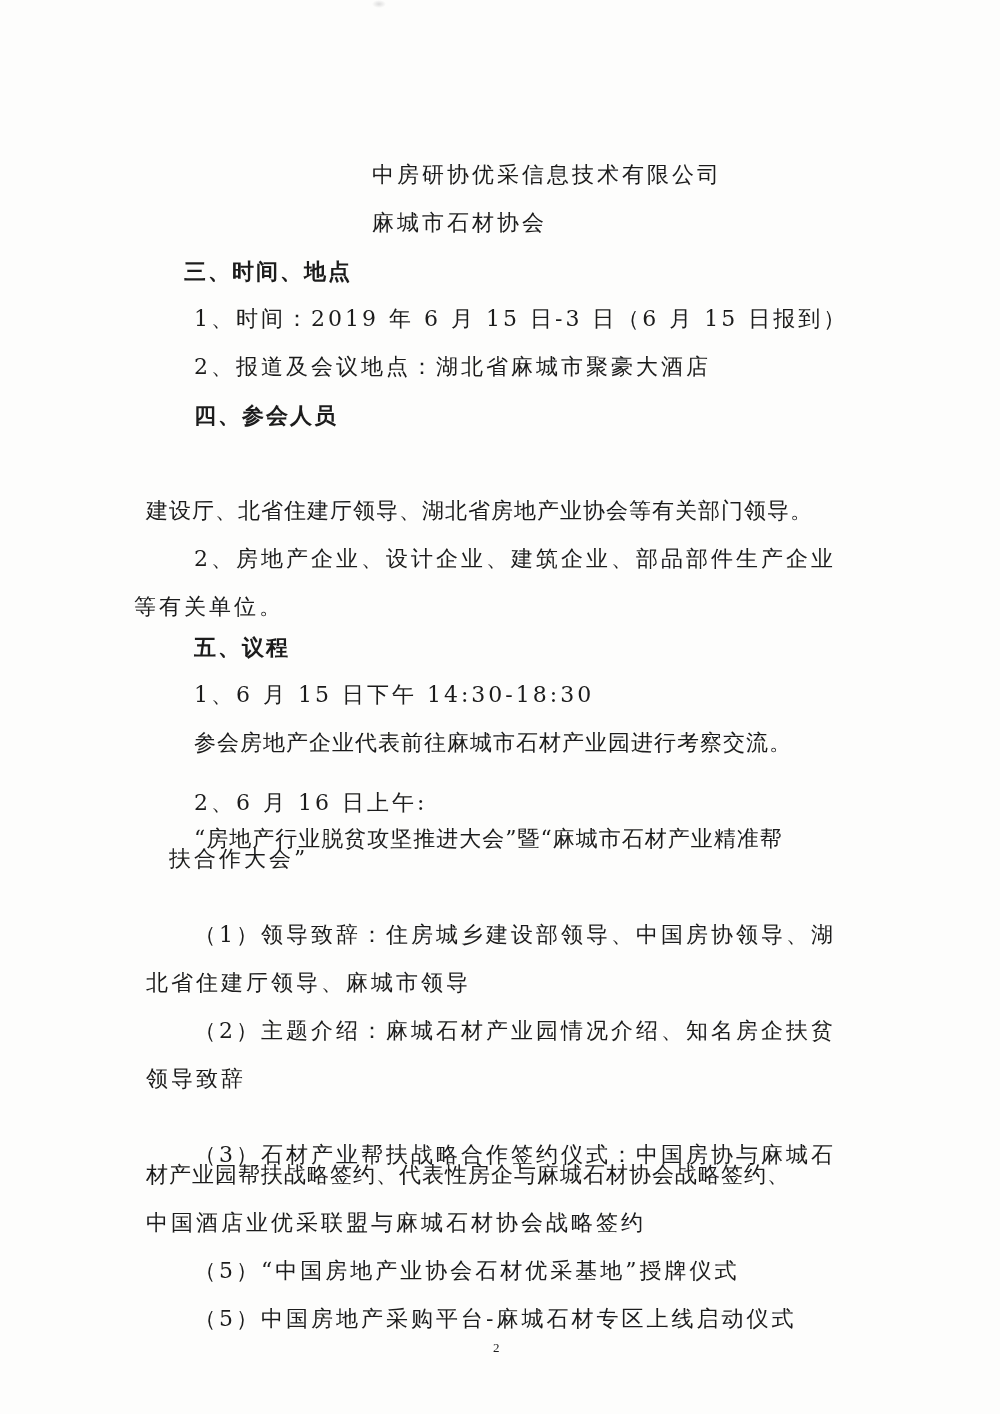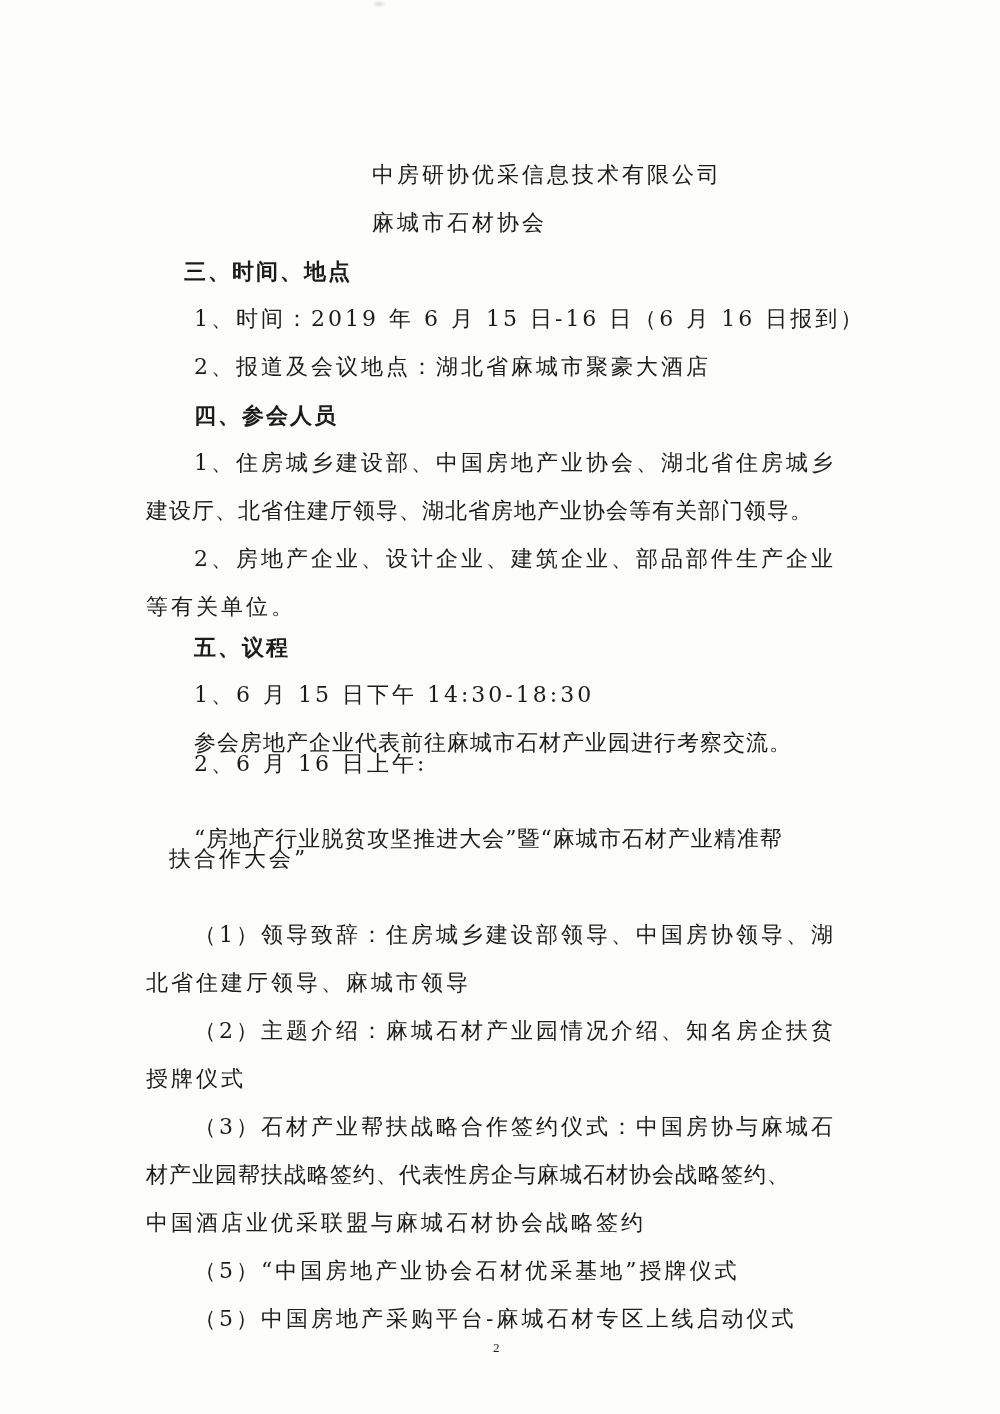--- a/index.html
+++ b/index.html
@@ -32,39 +32,38 @@
 </head>
 <body>
 
 <div class="page">
   <div class="speck"></div>
 
   <div class="line" style="left:372px; top:160px;">中房研协优采信息技术有限公司</div>
   <div class="line" style="left:372px; top:208px;">麻城市石材协会</div>
 
   <div class="line heading" style="left:184px; top:256px;">三、时间、地点</div>
-  <div class="line" style="left:194px; top:304px;">1、时间：2019 年 6 月 15 日-16 日（6 月 16 日报到）</div>
+  <div class="line" style="left:194px; top:304px;">1、时间：2019 年 6 月 15 日-3 日（6 月 15 日报到）</div>
   <div class="line" style="left:194px; top:352px;">2、报道及会议地点：湖北省麻城市聚豪大酒店</div>
 
   <div class="line heading" style="left:194px; top:400px;">四、参会人员</div>
-  <div class="line" style="left:194px; top:448px;">1、住房城乡建设部、中国房地产业协会、湖北省住房城乡</div>
   <div class="line" style="left:146px; top:496px; letter-spacing:1px;">建设厅、北省住建厅领导、湖北省房地产业协会等有关部门领导。</div>
   <div class="line" style="left:194px; top:544px;">2、房地产企业、设计企业、建筑企业、部品部件生产企业</div>
-  <div class="line" style="left:146px; top:592px;">等有关单位。</div>
+  <div class="line" style="left:134px; top:592px;">等有关单位。</div>
 
   <div class="line heading" style="left:194px; top:632px;">五、议程</div>
   <div class="line" style="left:194px; top:680px;">1、6 月 15 日下午  14:30-18:30</div>
   <div class="line" style="left:194px; top:728px; letter-spacing:1px;">参会房地产企业代表前往麻城市石材产业园进行考察交流。</div>
-  <div class="line" style="left:194px; top:749px;">2、6 月 16 日上午:</div>
+  <div class="line" style="left:194px; top:788px;">2、6 月 16 日上午:</div>
   <div class="line" style="left:194px; top:824px; letter-spacing:1px;">“房地产行业脱贫攻坚推进大会”暨“麻城市石材产业精准帮</div>
   <div class="line" style="left:146px; top:844px;margin-left:23px;">扶合作大会”</div>
   <div class="line" style="left:194px; top:920px;">（1）领导致辞：住房城乡建设部领导、中国房协领导、湖</div>
   <div class="line" style="left:146px; top:968px;">北省住建厅领导、麻城市领导</div>
   <div class="line" style="left:194px; top:1016px;">（2）主题介绍：麻城石材产业园情况介绍、知名房企扶贫</div>
-  <div class="line" style="left:146px; top:1064px;">授牌仪式</div>
-  <div class="line" style="left:194px; top:1112px;">（3）石材产业帮扶战略合作签约仪式：中国房协与麻城石</div>
+  <div class="line" style="left:146px; top:1064px;">领导致辞</div>
+  <div class="line" style="left:194px; top:1140px;">（3）石材产业帮扶战略合作签约仪式：中国房协与麻城石</div>
   <div class="line" style="left:146px; top:1208px;">中国酒店业优采联盟与麻城石材协会战略签约</div>
   <div class="line" style="left:146px; top:1160px; letter-spacing:1px;">材产业园帮扶战略签约、代表性房企与麻城石材协会战略签约、</div>
   <div class="line" style="left:194px; top:1256px;">（5）“中国房地产业协会石材优采基地”授牌仪式</div>
   <div class="line" style="left:194px; top:1304px;text-align:center;">（5）中国房地产采购平台-麻城石材专区上线启动仪式</div>
 
   <div class="page-number" style="top:1340px;">2</div>
 </div>
 
 </body></html>

